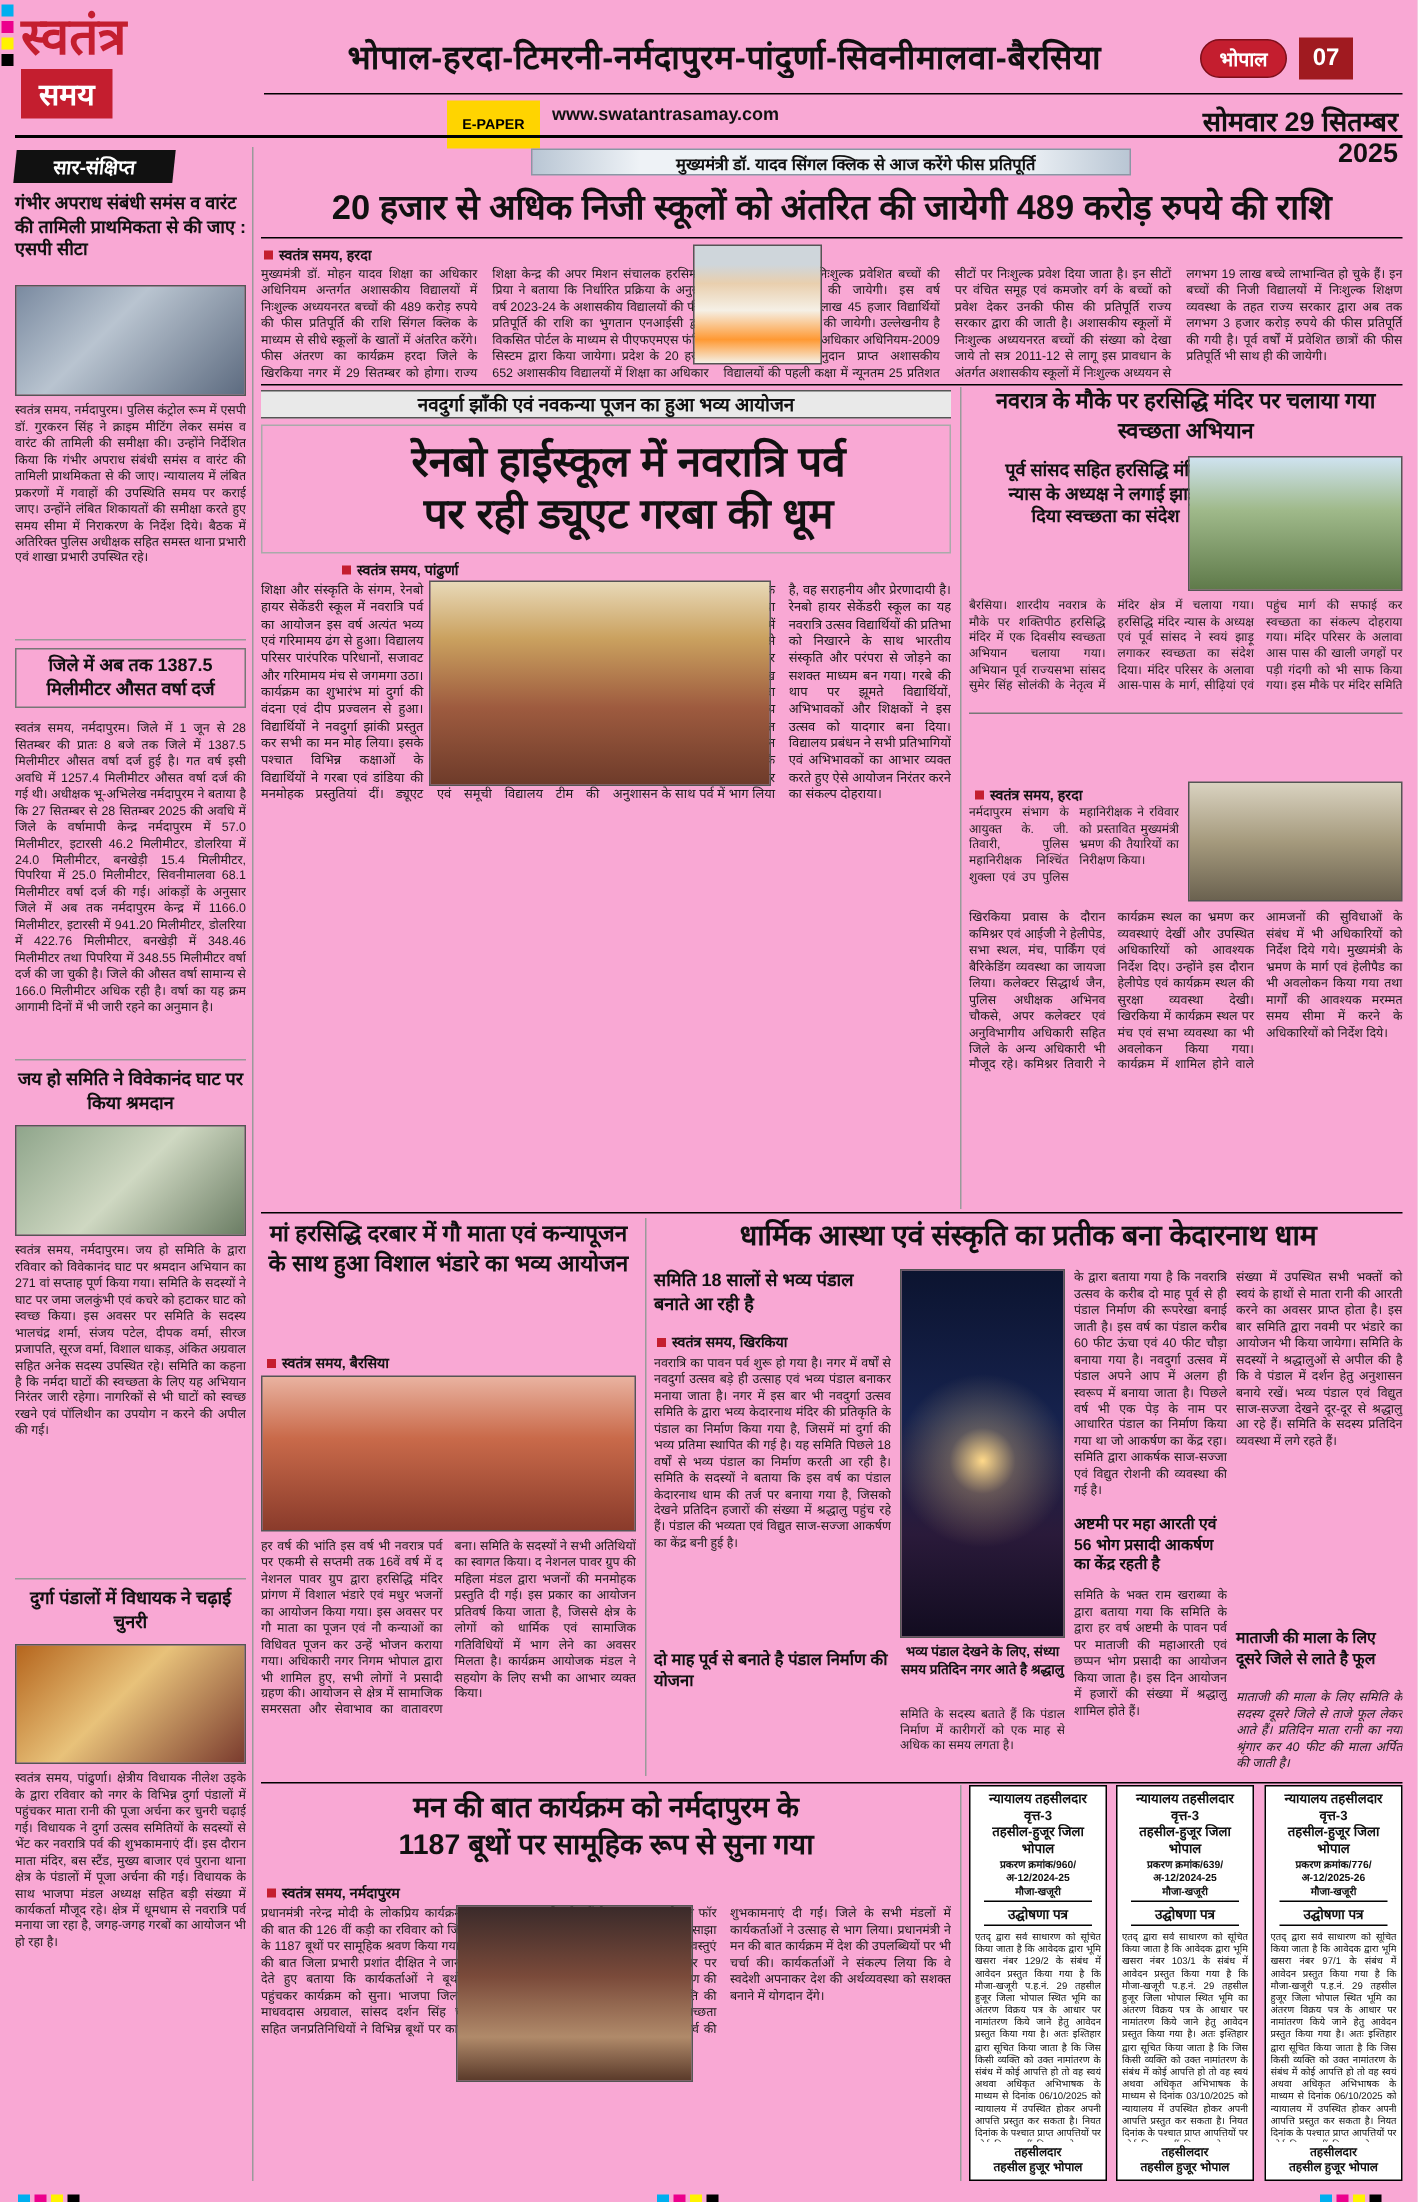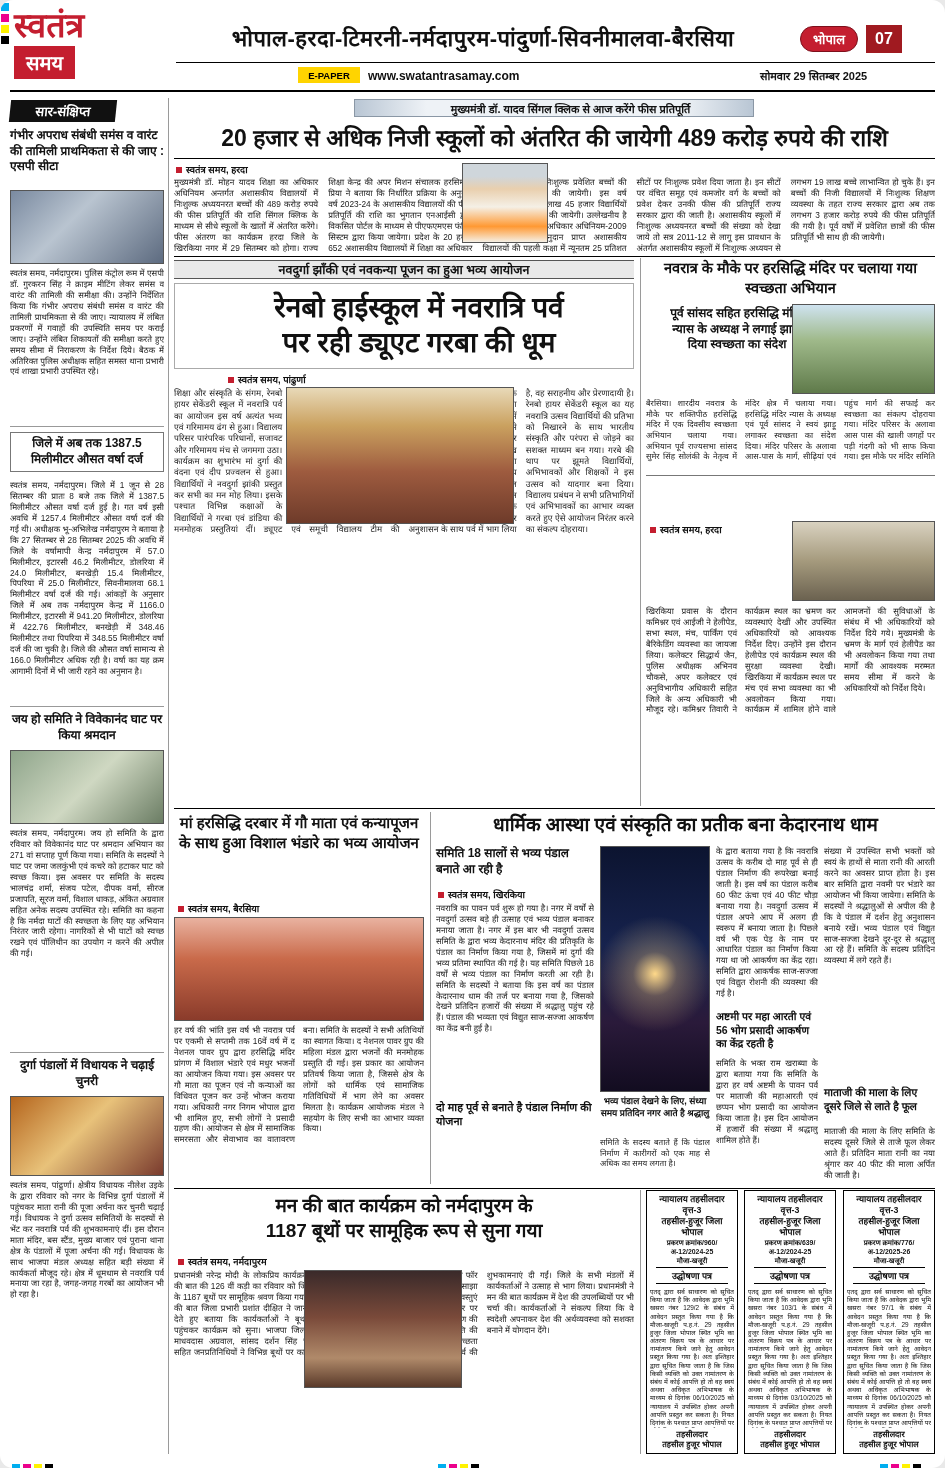--- a/index.html
+++ b/index.html
@@ -1,29 +1,29 @@
 <!DOCTYPE html>
 <html><head>
 <meta charset="utf-8">
 <style>
   html,body{margin:0;padding:0;background:#e9e9e9;}
-  .page{position:relative;width:945px;height:1468px;background:#ffffff;margin:0 auto;
-        font-family:"Liberation Sans","DejaVu Sans",sans-serif;color:#111;overflow:hidden;border-radius:13px;}
+  .page{position:relative;width:945px;height:1468px;background:#f9a8d4;margin:0 auto;
+        font-family:"Liberation Sans","DejaVu Sans",sans-serif;color:#111;overflow:hidden;}
   .abs{position:absolute;box-sizing:border-box;}
   .center{text-align:center;}
   
   .logo1{font-size:34px;font-weight:800;color:#c41e2f;line-height:1;}
   .logo2{background:#c41e2f;color:#fff;font-size:20px;font-weight:800;padding:3px 12px;display:inline-block;}
   .masthead{font-size:22px;font-weight:800;white-space:nowrap;overflow:hidden;letter-spacing:0.5px;}
   .city-badge{background:#c41e2f;color:#fff;font-size:13px;font-weight:bold;border-radius:13px;
               display:flex;align-items:center;justify-content:center;border:1px solid #7d0f1b;}
   .page-num{background:#a01a20;color:#fff;font-size:16px;font-weight:800;display:flex;align-items:center;justify-content:center;}
   .epaper{background:#ffd400;color:#000;font-size:9.5px;font-weight:800;display:flex;align-items:center;justify-content:center;}
   .website{font-size:12px;font-weight:bold;}
-  .dateline{font-size:11px;font-weight:bold;text-align:left;}
+  .dateline{font-size:18px;font-weight:bold;text-align:right;}
   .hrule{background:#000;}
   .vrule{background:#9a9a9a;width:1px;}
   
   .kicker{background:linear-gradient(90deg,#b9c6d4,#eef2f6 18%,#eef2f6 82%,#b9c6d4);
           border:1px solid #8a97a5;font-size:11px;font-weight:800;display:flex;align-items:center;justify-content:center;}
   .banner{background:#e9e9e9;border-top:1px solid #555;border-bottom:1px solid #555;
           font-size:12.5px;font-weight:800;display:flex;align-items:center;justify-content:center;}
   .headline-xl{font-size:23px;font-weight:800;white-space:nowrap;overflow:hidden;text-align:center;}
   .headline-lg{font-size:28px;font-weight:800;text-align:center;line-height:1.25;}
   .headline-md{font-size:19px;font-weight:800;text-align:center;line-height:1.3;}
@@ -63,21 +63,21 @@
   </div>
 
   <div class="abs" style="left:14px;top:8px;width:160px;height:84px;">
     <div class="logo1">स्वतंत्र</div>
     <div style="margin-top:4px;"><span class="logo2">समय</span></div>
   </div>
   <div class="abs masthead center" style="left:180px;top:22px;width:606px;">भोपाल-हरदा-टिमरनी-नर्मदापुरम-पांदुर्णा-सिवनीमालवा-बैरसिया</div>
   <div class="abs city-badge" style="left:800px;top:26px;width:58px;height:26px;">भोपाल</div>
   <div class="abs page-num" style="left:866px;top:25px;width:36px;height:28px;">07</div>
   <div class="abs hrule" style="left:176px;top:62px;width:759px;height:1px;"></div>
-  <div class="abs epaper" style="left:298px;top:67px;width:62px;height:16px;">E-PAPER</div>
+  <div class="abs epaper" style="left:298px;top:67px;width:62px;height:32px;">E-PAPER</div>
   <div class="abs website" style="left:368px;top:69px;">www.swatantrasamay.com</div>
   <div class="abs dateline" style="left:760px;top:68px;width:172px;">सोमवार 29 सितम्बर 2025</div>
   <div class="abs hrule" style="left:10px;top:90px;width:925px;height:2px;"></div>
 
   <div class="abs side-tag" style="left:10px;top:100px;width:106px;height:22px;">सार-संक्षिप्त</div>
   <div class="abs vrule" style="left:168px;top:98px;height:1356px;"></div>
 
   <div class="abs side-title" style="left:10px;top:128px;width:154px;height:58px;">गंभीर अपराध संबंधी समंस व वारंट की तामिली प्राथमिकता से की जाए : एसपी सीटा</div>
   <div class="abs photo" style="left:10px;top:190px;width:154px;height:74px;background:linear-gradient(135deg,#7a8aa0,#b9c4d0 40%,#5d6b80);"></div>
   <div class="abs body-text" style="left:10px;top:268px;width:154px;height:154px;">स्वतंत्र समय, नर्मदापुरम। पुलिस कंट्रोल रूम में एसपी डॉ. गुरकरन सिंह ने क्राइम मीटिंग लेकर समंस व वारंट की तामिली की समीक्षा की। उन्होंने निर्देशित किया कि गंभीर अपराध संबंधी समंस व वारंट की तामिली प्राथमिकता से की जाए। न्यायालय में लंबित प्रकरणों में गवाहों की उपस्थिति समय पर कराई जाए। उन्होंने लंबित शिकायतों की समीक्षा करते हुए समय सीमा में निराकरण के निर्देश दिये। बैठक में अतिरिक्त पुलिस अधीक्षक सहित समस्त थाना प्रभारी एवं शाखा प्रभारी उपस्थित रहे।</div>
@@ -115,20 +115,21 @@
   <div class="abs vrule" style="left:640px;top:258px;height:548px;"></div>
 
   <div class="abs headline-sm" style="left:646px;top:259px;width:289px;height:42px;">नवरात्र के मौके पर हरसिद्धि मंदिर पर चलाया गया स्वच्छता अभियान</div>
   <div class="abs subhead center" style="left:668px;top:306px;width:138px;height:90px;font-size:12px;">पूर्व सांसद सहित हरसिद्धि मंदिर न्यास के अध्यक्ष ने लगाई झाड़ू, दिया स्वच्छता का संदेश</div>
   <div class="abs photo" style="left:792px;top:304px;width:143px;height:90px;background:linear-gradient(180deg,#cfe3f0 0%,#9fb98a 40%,#5f7a4a 100%);"></div>
   <div class="abs body-text" style="left:646px;top:399px;width:289px;height:72px;column-count:3;column-gap:8px;font-size:8.1px;">बैरसिया। शारदीय नवरात्र के मौके पर शक्तिपीठ हरसिद्धि मंदिर में एक दिवसीय स्वच्छता अभियान चलाया गया। अभियान पूर्व राज्यसभा सांसद सुमेर सिंह सोलंकी के नेतृत्व में मंदिर क्षेत्र में चलाया गया। हरसिद्धि मंदिर न्यास के अध्यक्ष एवं पूर्व सांसद ने स्वयं झाड़ू लगाकर स्वच्छता का संदेश दिया। मंदिर परिसर के अलावा आस-पास के मार्ग, सीढ़ियां एवं पहुंच मार्ग की सफाई कर स्वच्छता का संकल्प दोहराया गया। मंदिर परिसर के अलावा आस पास की खाली जगहों पर पड़ी गंदगी को भी साफ किया गया। इस मौके पर मंदिर समिति के सदस्य, ग्रामीणजन एवं अनेक श्रद्धालु उपस्थित रहे। सभी ने परिसर को स्वच्छ रखने का संकल्प लिया।</div>
   <div class="abs hrule" style="left:646px;top:475px;width:289px;height:1px;background:#777;"></div>
 
   <div class="abs byline" style="left:650px;top:523px;"><span class="sq"></span><span>स्वतंत्र समय, हरदा</span></div>
   <div class="abs photo" style="left:792px;top:521px;width:143px;height:80px;background:linear-gradient(180deg,#d9d2c0 0%,#a59a7d 50%,#6b6250 100%);"></div>
+  <div class="abs body-text" style="left:646px;top:537px;width:140px;height:64px;column-count:2;column-gap:7px;font-size:8.1px;">नर्मदापुरम संभाग के आयुक्त के. जी. तिवारी, पुलिस महानिरीक्षक निश्चिंत शुक्ला एवं उप पुलिस महानिरीक्षक ने रविवार को प्रस्तावित मुख्यमंत्री भ्रमण की तैयारियों का निरीक्षण किया।</div>
   <div class="abs body-text" style="left:646px;top:606px;width:289px;height:198px;column-count:3;column-gap:8px;">खिरकिया प्रवास के दौरान कमिश्नर एवं आईजी ने हेलीपेड, सभा स्थल, मंच, पार्किंग एवं बैरिकेडिंग व्यवस्था का जायजा लिया। कलेक्टर सिद्धार्थ जैन, पुलिस अधीक्षक अभिनव चौकसे, अपर कलेक्टर एवं अनुविभागीय अधिकारी सहित जिले के अन्य अधिकारी भी मौजूद रहे। कमिश्नर तिवारी ने कार्यक्रम स्थल का भ्रमण कर व्यवस्थाएं देखीं और उपस्थित अधिकारियों को आवश्यक निर्देश दिए। उन्होंने इस दौरान हेलीपेड एवं कार्यक्रम स्थल की सुरक्षा व्यवस्था देखी। खिरकिया में कार्यक्रम स्थल पर मंच एवं सभा व्यवस्था का भी अवलोकन किया गया। कार्यक्रम में शामिल होने वाले आमजनों की सुविधाओं के संबंध में भी अधिकारियों को निर्देश दिये गये। मुख्यमंत्री के भ्रमण के मार्ग एवं हेलीपैड का भी अवलोकन किया गया तथा मार्गों की आवश्यक मरम्मत समय सीमा में करने के अधिकारियों को निर्देश दिये।</div>
 
   <div class="abs hrule" style="left:174px;top:808px;width:761px;height:1px;"></div>
 
   <div class="abs headline-sm" style="left:174px;top:813px;width:250px;height:86px;font-size:15px;">मां हरसिद्धि दरबार में गौ माता एवं कन्यापूजन के साथ हुआ विशाल भंडारे का भव्य आयोजन</div>
   <div class="abs byline" style="left:178px;top:902px;"><span class="sq"></span><span>स्वतंत्र समय, बैरसिया</span></div>
   <div class="abs photo" style="left:174px;top:917px;width:250px;height:104px;background:linear-gradient(180deg,#e9b2a0 0%,#c96a4a 40%,#8a3b2b 100%);"></div>
   <div class="abs body-text" style="left:174px;top:1025px;width:250px;height:158px;column-count:2;column-gap:8px;">हर वर्ष की भांति इस वर्ष भी नवरात्र पर्व पर एकमी से सप्तमी तक 16वें वर्ष में द नेशनल पावर ग्रुप द्वारा हरसिद्धि मंदिर प्रांगण में विशाल भंडारे एवं मधुर भजनों का आयोजन किया गया। इस अवसर पर गौ माता का पूजन एवं नौ कन्याओं का विधिवत पूजन कर उन्हें भोजन कराया गया। अधिकारी नगर निगम भोपाल द्वारा भी शामिल हुए, सभी लोगों ने प्रसादी ग्रहण की। आयोजन से क्षेत्र में सामाजिक समरसता और सेवाभाव का वातावरण बना। समिति के सदस्यों ने सभी अतिथियों का स्वागत किया। द नेशनल पावर ग्रुप की महिला मंडल द्वारा भजनों की मनमोहक प्रस्तुति दी गई। इस प्रकार का आयोजन प्रतिवर्ष किया जाता है, जिससे क्षेत्र के लोगों को धार्मिक एवं सामाजिक गतिविधियों में भाग लेने का अवसर मिलता है। कार्यक्रम आयोजक मंडल ने सहयोग के लिए सभी का आभार व्यक्त किया।</div>
   <div class="abs vrule" style="left:430px;top:812px;height:372px;"></div>
 
@@ -138,21 +139,21 @@
   <div class="abs body-text" style="left:436px;top:903px;width:158px;height:194px;">नवरात्रि का पावन पर्व शुरू हो गया है। नगर में वर्षों से नवदुर्गा उत्सव बड़े ही उत्साह एवं भव्य पंडाल बनाकर मनाया जाता है। नगर में इस बार भी नवदुर्गा उत्सव समिति के द्वारा भव्य केदारनाथ मंदिर की प्रतिकृति के पंडाल का निर्माण किया गया है, जिसमें मां दुर्गा की भव्य प्रतिमा स्थापित की गई है। यह समिति पिछले 18 वर्षों से भव्य पंडाल का निर्माण करती आ रही है। समिति के सदस्यों ने बताया कि इस वर्ष का पंडाल केदारनाथ धाम की तर्ज पर बनाया गया है, जिसको देखने प्रतिदिन हजारों की संख्या में श्रद्धालु पहुंच रहे हैं। पंडाल की भव्यता एवं विद्युत साज-सज्जा आकर्षण का केंद्र बनी हुई है।</div>
   <div class="abs subhead" style="left:436px;top:1100px;width:158px;height:32px;font-size:11px;">दो माह पूर्व से बनाते है पंडाल निर्माण की योजना</div>
   <div class="abs photo" style="left:600px;top:846px;width:110px;height:246px;background:radial-gradient(circle at 50% 52%, #ffd98a 0%, rgba(255,217,138,0.3) 16%, rgba(255,217,138,0) 42%),linear-gradient(180deg,#0c1430 0%,#16224d 40%,#2a1a3a 72%,#120c20 100%);"></div>
   <div class="abs subhead center" style="left:600px;top:1096px;width:110px;height:40px;font-size:9px;">भव्य पंडाल देखने के लिए, संध्या समय प्रतिदिन नगर आते है श्रद्धालु</div>
   <div class="abs body-text" style="left:600px;top:1138px;width:110px;height:46px;font-size:8.1px;">समिति के सदस्य बताते हैं कि पंडाल निर्माण में कारीगरों को एक माह से अधिक का समय लगता है।</div>
   <div class="abs body-text" style="left:716px;top:846px;width:102px;height:162px;">के द्वारा बताया गया है कि नवरात्रि उत्सव के करीब दो माह पूर्व से ही पंडाल निर्माण की रूपरेखा बनाई जाती है। इस वर्ष का पंडाल करीब 60 फीट ऊंचा एवं 40 फीट चौड़ा बनाया गया है। नवदुर्गा उत्सव में पंडाल अपने आप में अलग ही स्वरूप में बनाया जाता है। पिछले वर्ष भी एक पेड़ के नाम पर आधारित पंडाल का निर्माण किया गया था जो आकर्षण का केंद्र रहा। समिति द्वारा आकर्षक साज-सज्जा एवं विद्युत रोशनी की व्यवस्था की गई है।</div>
   <div class="abs subhead" style="left:716px;top:1010px;width:102px;height:46px;font-size:10.5px;">अष्टमी पर महा आरती एवं 56 भोग प्रसादी आकर्षण का केंद्र रहती है</div>
   <div class="abs body-text" style="left:716px;top:1058px;width:102px;height:126px;">समिति के भक्त राम खराब्या के द्वारा बताया गया कि समिति के द्वारा हर वर्ष अष्टमी के पावन पर्व पर माताजी की महाआरती एवं छप्पन भोग प्रसादी का आयोजन किया जाता है। इस दिन आयोजन में हजारों की संख्या में श्रद्धालु शामिल होते हैं।</div>
   <div class="abs body-text" style="left:824px;top:846px;width:111px;height:236px;">संख्या में उपस्थित सभी भक्तों को स्वयं के हाथों से माता रानी की आरती करने का अवसर प्राप्त होता है। इस बार समिति द्वारा नवमी पर भंडारे का आयोजन भी किया जायेगा। समिति के सदस्यों ने श्रद्धालुओं से अपील की है कि वे पंडाल में दर्शन हेतु अनुशासन बनाये रखें। भव्य पंडाल एवं विद्युत साज-सज्जा देखने दूर-दूर से श्रद्धालु आ रहे हैं। समिति के सदस्य प्रतिदिन व्यवस्था में लगे रहते हैं।</div>
   <div class="abs subhead" style="left:824px;top:1086px;width:111px;height:38px;font-size:10.5px;">माताजी की माला के लिए दूसरे जिले से लाते है फूल</div>
-  <div class="abs body-text" style="left:824px;top:1126px;width:111px;height:58px;">माताजी की माला के लिए समिति के सदस्य दूसरे जिले से ताजे फूल लेकर आते हैं। प्रतिदिन माता रानी का नया श्रृंगार कर 40 फीट की माला अर्पित की जाती है।</div>
+  <div class="abs body-text" style="left:824px;top:1126px;width:111px;height:58px;font-style:italic;">माताजी की माला के लिए समिति के सदस्य दूसरे जिले से ताजे फूल लेकर आते हैं। प्रतिदिन माता रानी का नया श्रृंगार कर 40 फीट की माला अर्पित की जाती है।</div>
 
   <div class="abs hrule" style="left:174px;top:1188px;width:761px;height:1px;"></div>
 
   <div class="abs headline-md" style="left:174px;top:1194px;width:460px;height:56px;">
     <div>मन की बात कार्यक्रम को नर्मदापुरम के</div>
     <div>1187 बूथों पर सामूहिक रूप से सुना गया</div>
   </div>
   <div class="abs byline" style="left:178px;top:1255px;"><span class="sq"></span><span>स्वतंत्र समय, नर्मदापुरम</span></div>
   <div class="abs body-text" style="left:174px;top:1270px;width:460px;height:184px;column-count:3;column-gap:9px;">प्रधानमंत्री नरेन्द्र मोदी के लोकप्रिय कार्यक्रम मन की बात की 126 वीं कड़ी का रविवार को जिलेभर के 1187 बूथों पर सामूहिक श्रवण किया गया। मन की बात जिला प्रभारी प्रशांत दीक्षित ने जानकारी देते हुए बताया कि कार्यकर्ताओं ने बूथों पर पहुंचकर कार्यक्रम को सुना। भाजपा जिलाध्यक्ष माधवदास अग्रवाल, सांसद दर्शन सिंह चौधरी सहित जनप्रतिनिधियों ने विभिन्न बूथों पर कार्यक्रम सुना। आगामी त्यौहारों के अवसर पर 'वोकल फॉर लोकल' की खरीदारी का भाव आम जन से साझा किया गया और देशवासियों से स्वदेशी वस्तुएं अपनाने का आग्रह किया गया। इस अवसर पर सभी 100 फीसदी बूथों पर कार्यक्रम के श्रवण की व्यवस्था की गई थी। कार्यक्रम में नारी शक्ति की भूमिका पर प्रकाश डाला गया। साथ ही स्वच्छता अभियान, खादी की खरीदारी एवं नवरात्रि पर्व की शुभकामनाएं दी गईं। जिले के सभी मंडलों में कार्यकर्ताओं ने उत्साह से भाग लिया। प्रधानमंत्री ने मन की बात कार्यक्रम में देश की उपलब्धियों पर भी चर्चा की। कार्यकर्ताओं ने संकल्प लिया कि वे स्वदेशी अपनाकर देश की अर्थव्यवस्था को सशक्त बनाने में योगदान देंगे।</div>
   <div class="abs photo" style="left:304px;top:1270px;width:158px;height:118px;background:linear-gradient(180deg,#3a2a2a 0%,#7a4a3a 40%,#b08a6a 75%,#5a3a2a 100%);"></div>

